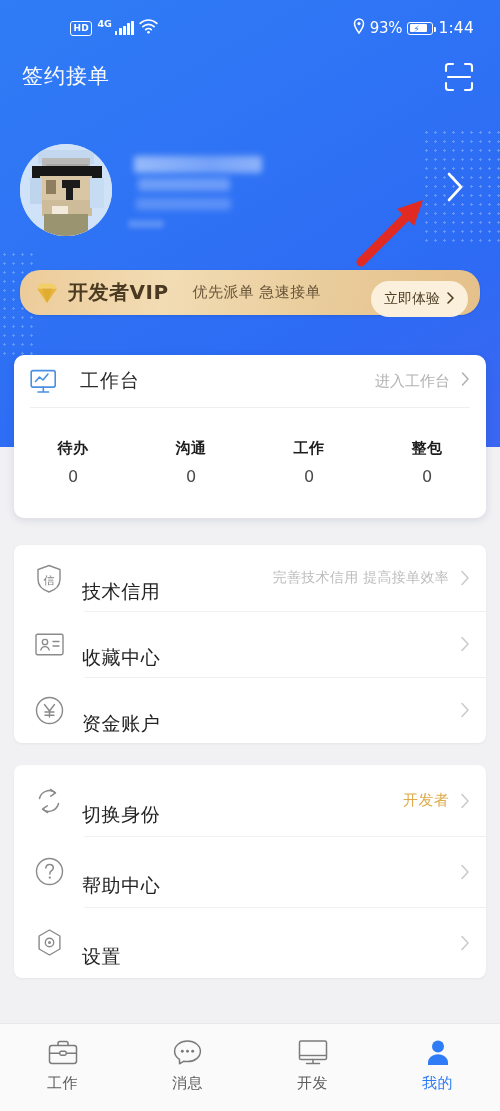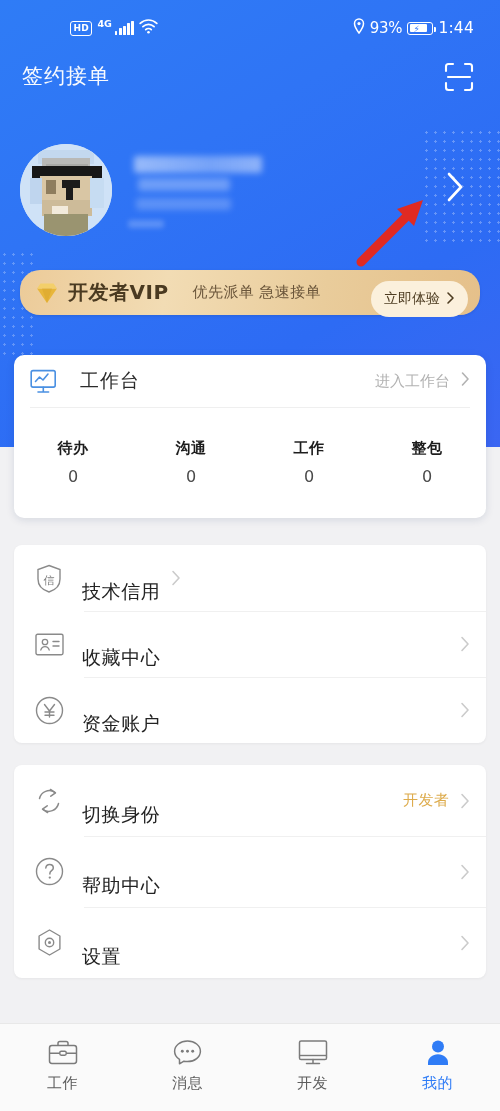--- a/index.html
+++ b/index.html
@@ -313,20 +313,21 @@
   <div class="menu-card" id="menu-card-1">
 
     <div class="mrow">
       <span class="m-ico">
         <svg width="28" height="29" viewBox="0 0 28 29" fill="none">
           <path d="M14 1.5l11 4v9.5c0 6.6-4.6 11-11 13-6.4-2-11-6.4-11-13V5.5l11-4z" stroke="#8a8a8a" stroke-width="1.4"></path>
           <text x="14" y="19.5" font-size="11" fill="#7d7d7d" text-anchor="middle" font-family="DejaVu Sans, sans-serif">信</text>
         </svg>
       </span>
       <span class="m-label">技术信用</span>
+      <span class="m-value">完善技术信用 提高接单效率</span>
       <span class="m-chev">
         <svg width="11" height="18" viewBox="0 0 11 18" fill="none">
           <path d="M3 2.5l6 6.5-6 6.5" stroke="#cbcbcb" stroke-width="1.6" stroke-linecap="round" stroke-linejoin="round"></path>
         </svg>
       </span>
     </div>
 
     <div class="mrow">
       <span class="m-ico">
         <svg width="29" height="23" viewBox="0 0 29 23" fill="none">

